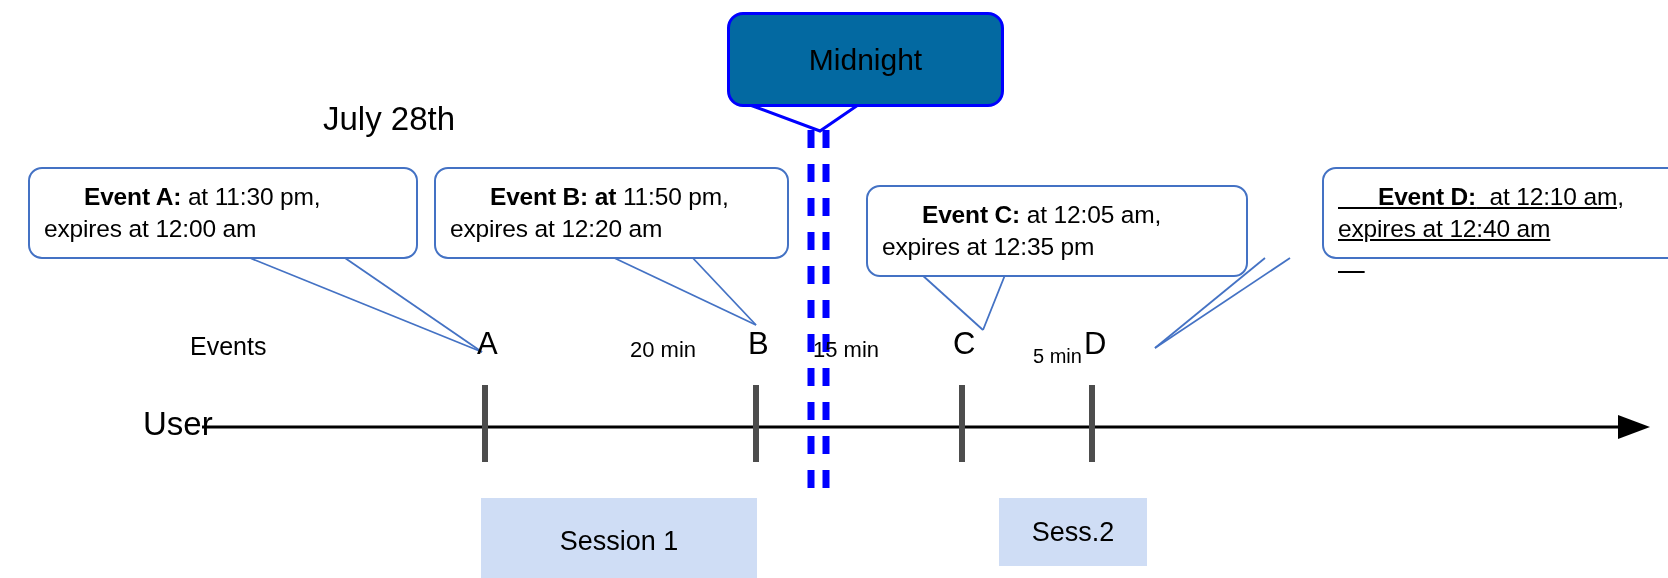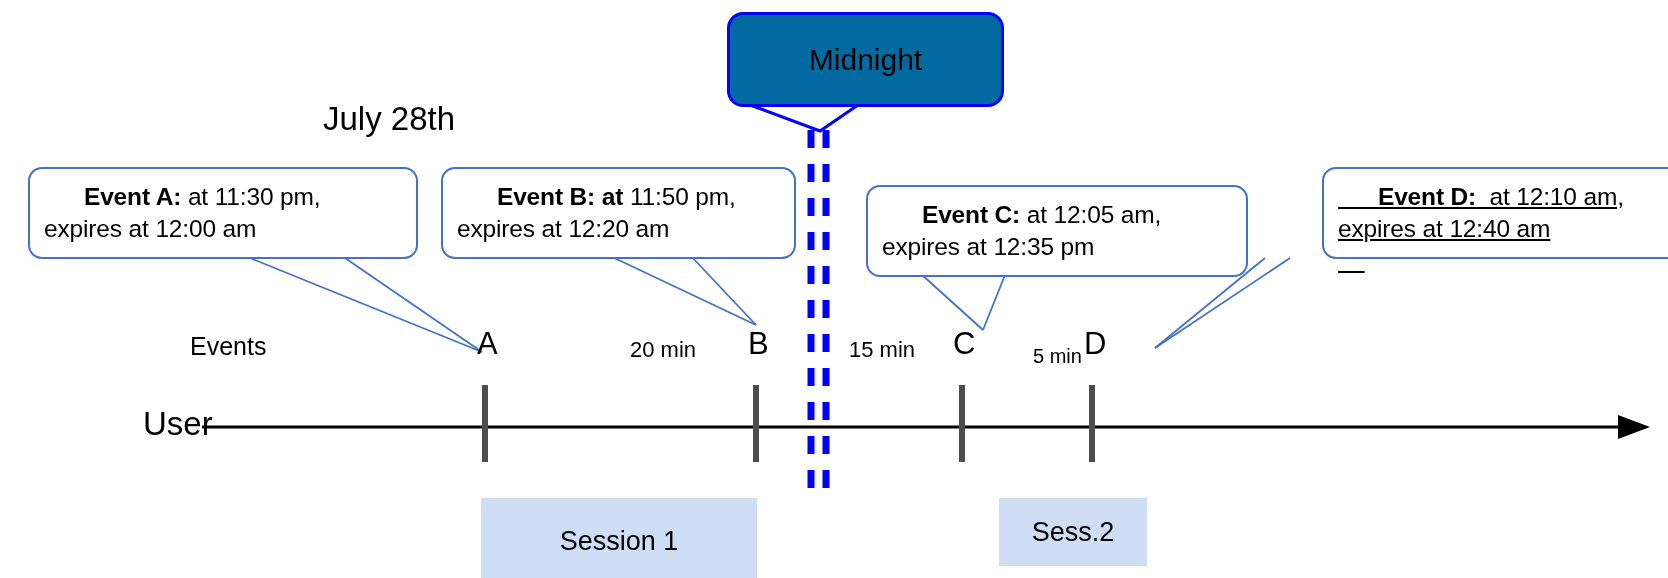--- a/index.html
+++ b/index.html
@@ -105,21 +105,21 @@
 
   <div class="date-label" style="left:323px;top:100px;">July 28th</div>
 
   <div class="callout" style="left:28px;top:167px;width:390px;height:92px;">
     <div class="txt">
       <b>Event A:</b><span> at 11:30 pm,
 expires at 12:00 am</span>
     </div>
   </div>
 
-  <div class="callout" style="left:434px;top:167px;width:355px;height:92px;margin-left:7px;">
+  <div class="callout" style="left:434px;top:167px;width:355px;height:92px;">
     <div class="txt">
       <b>Event B: at</b><span> 11:50 pm,
 expires at 12:20 am</span>
     </div>
   </div>
 
   <div class="callout" style="left:866px;top:185px;width:382px;height:92px;">
     <div class="txt">
       <b>Event C:</b><span> at 12:05 am,
 expires at 12:35 pm</span>
@@ -136,21 +136,21 @@
   <div class="events-label" style="left:190px;top:332px;">Events</div>
 
   <div class="user-label" style="left:110px;top:405px;">User</div>
 
   <div class="evmark" style="left:477px;top:326px;">A</div>
   <div class="evmark" style="left:748px;top:326px;">B</div>
   <div class="evmark" style="left:953px;top:326px;">C</div>
   <div class="evmark" style="left:1084px;top:326px;">D</div>
 
   <div class="gap-label" style="left:630px;top:337px;">20 min</div>
-  <div class="gap-label" style="left:849px;top:337px;">15 min</div>
+  <div class="gap-label" style="left:813px;top:337px;">15 min</div>
   <div class="gap-label small" style="left:1000px;top:345px;margin-left:33px;">5 min</div>
 
   <div class="session" style="left:481px;top:498px;width:276px;height:87px;">
     <span>Session 1</span>
   </div>
   <div class="session" style="left:955px;top:498px;width:148px;height:68px;margin-left:44px;">
     <span>Sess.2</span>
   </div>
 
 </div>

